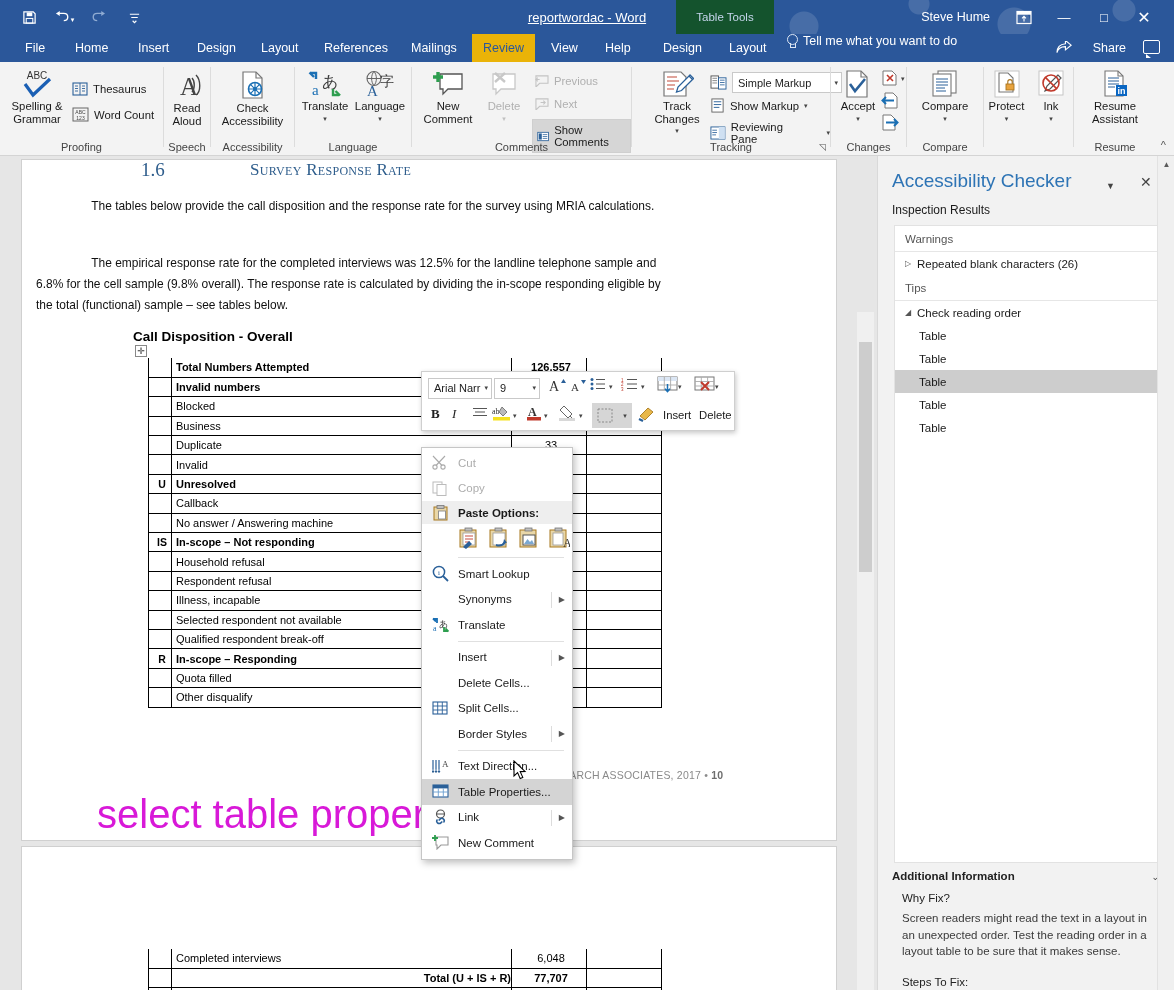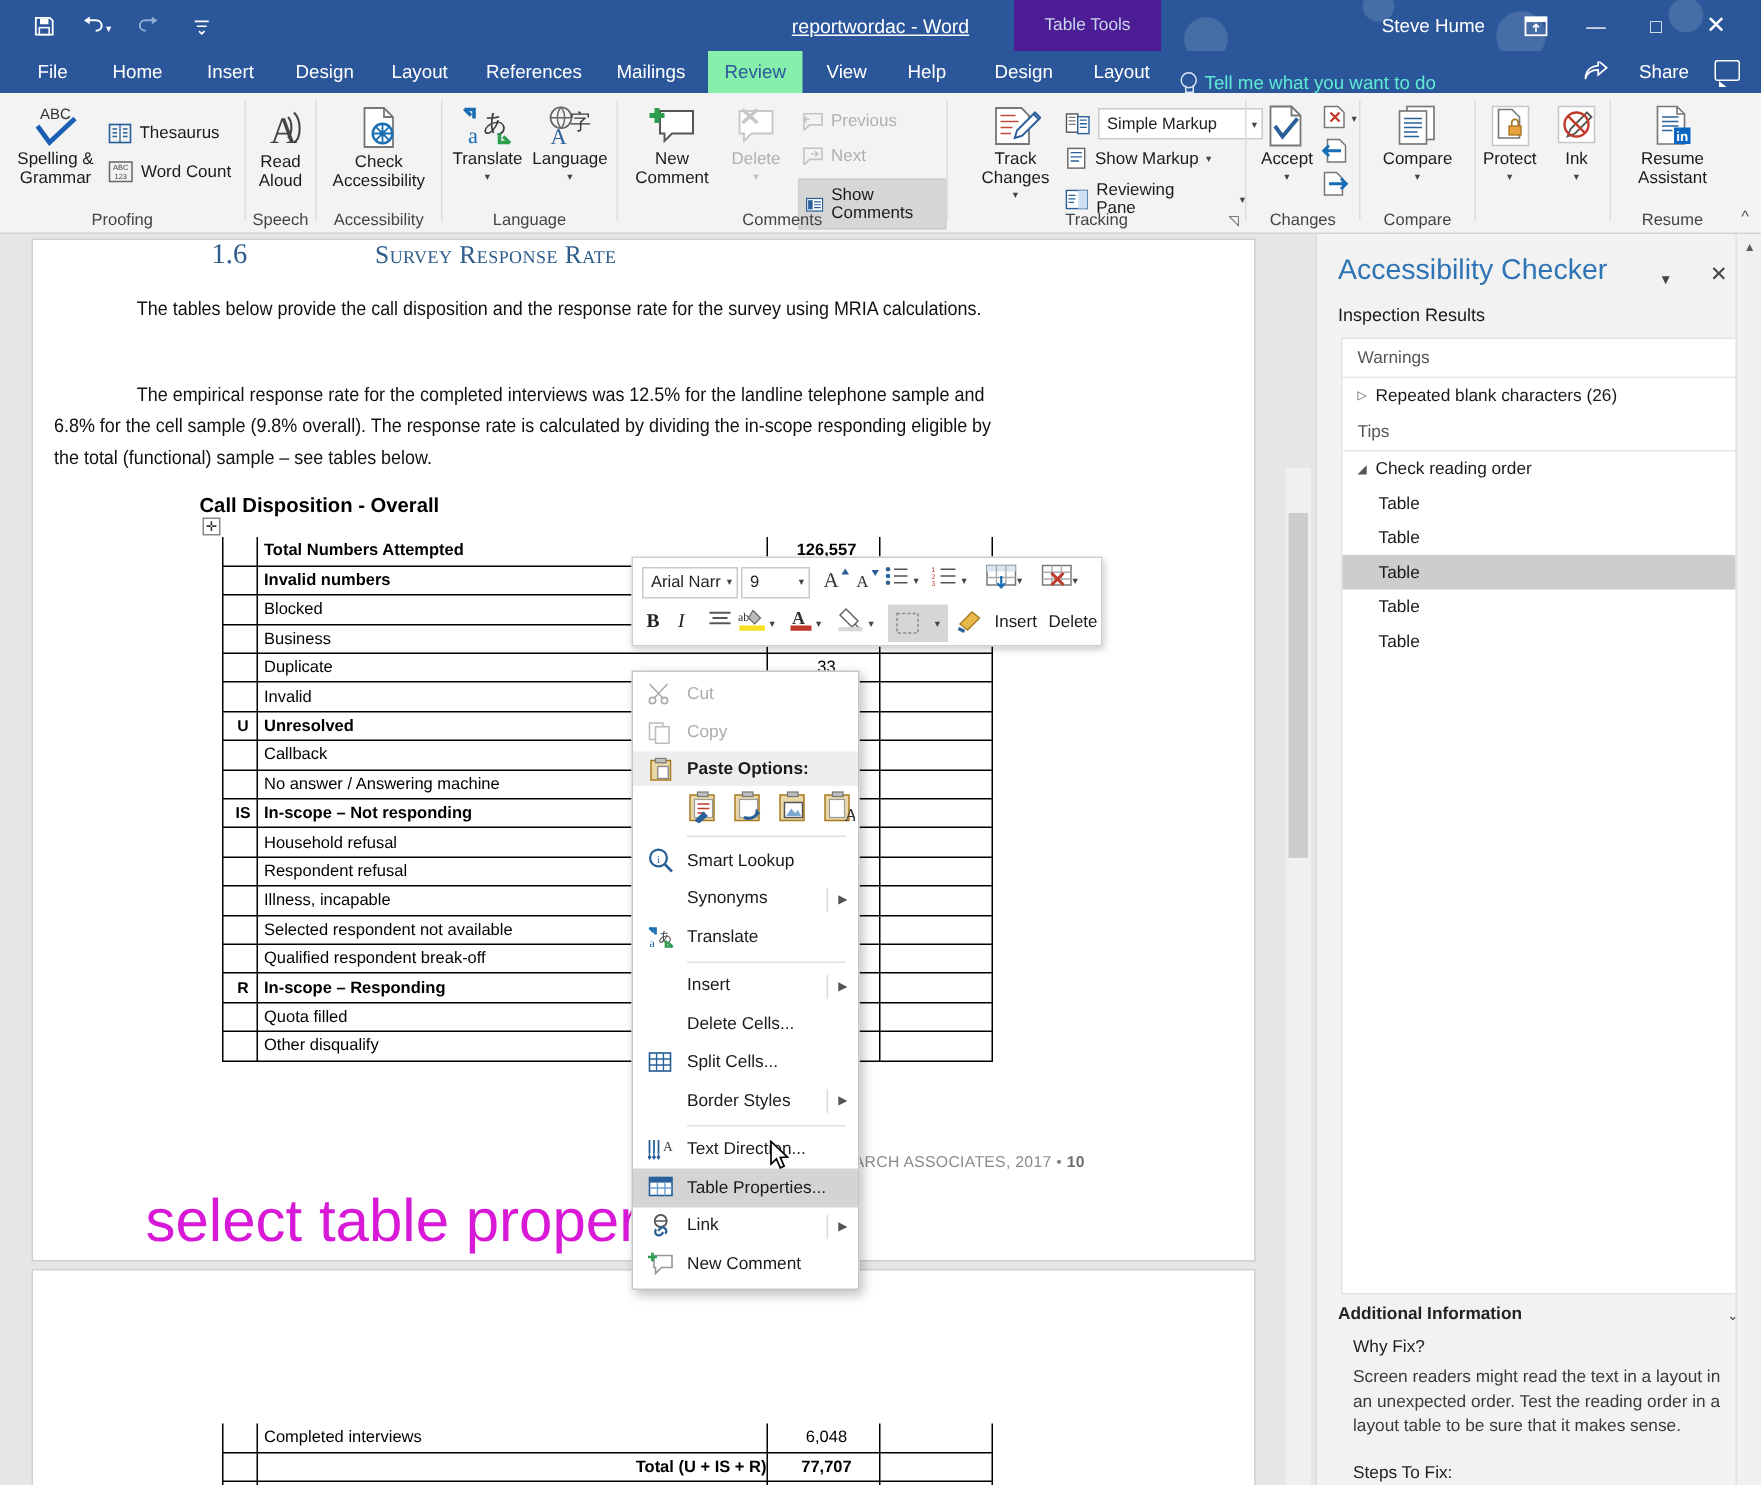--- a/index.html
+++ b/index.html
@@ -27,40 +27,40 @@
   .qat { position:absolute; left:18px; top:6px; display:flex; align-items:center; gap:13px; }
   .qat-btn { width:22px; height:22px; display:flex; align-items:center; justify-content:center;
     color:#fff; font-size:15px; line-height:1; }
   .qat-btn.dim { color:#9bb4d6; }
   .qat-caret { font-size:7px; margin-left:1px; position:relative; top:2px; }
   .doc-title { position:absolute; left:0; top:0; width:1174px; height:34px;
     display:flex; align-items:center; justify-content:center;
     font-size:13px; color:#fff; pointer-events:none;text-decoration:underline; }
   .tabletools {
     position:absolute; left:676px; top:0; width:98px; height:34px;
-    background:#4c1d95; color:#c7d7ed; font-size:11.5px;
+    background:#14532d; color:#c7d7ed; font-size:11.5px;
     display:flex; align-items:center; justify-content:center;
   }
   .tabletools-band { position:absolute; left:676px; top:0; width:98px; height:62px; background:#1f4380; opacity:.35;}
   .tb-right { position:absolute; right:10px; top:0; height:34px; display:flex; align-items:center; gap:0px; }
   .tb-user { font-size:12.5px; color:#fff; margin-right:14px; }
   .tb-icon { width:40px; height:34px; display:flex; align-items:center; justify-content:center;
     color:#fff; font-size:13px; }
   .tb-icon.close { font-size:16px; }
 
   
   .tabs {
     position:absolute; left:0; top:34px; width:1174px; height:28px;
     background:#2b579a; color:#fff; font-size:12.5px;
   }
   .tab { position:absolute; top:0; height:28px; display:flex; align-items:center;
     justify-content:center; color:#fff; padding:0 11px; }
-  .tab.active { background:#86efac; color:#2b579a; }
+  .tab.active { background:#eab308; color:#2b579a; }
   .tellme { position:absolute; left:786px; top:0; height:28px; display:flex;
-    align-items:flex-end; gap:6px; color:#5eead4; font-size:12.5px; }
+    align-items:flex-start; gap:6px; color:#ffffff; font-size:12.5px; }
   .bulb { width:11px; height:14px; position:relative; }
   .bulb:before { content:""; position:absolute; left:1px; top:0; width:9px; height:9px;
     border:1.3px solid #dce6f4; border-radius:50%; }
   .bulb:after { content:""; position:absolute; left:3.5px; top:9px; width:4px; height:4px;
     border:1.3px solid #dce6f4; border-top:none; }
   .share { position:absolute; right:48px; top:0; height:28px; display:flex; align-items:center;
     gap:20px; color:#fff; font-size:12.5px; }
   .cmt-ic { position:absolute; right:14px; top:6px; width:17px; height:14px;
     border:1.4px solid #fff; border-radius:2px; }
   .cmt-ic:after { content:""; position:absolute; left:2px; bottom:-5px; width:0; height:0;

